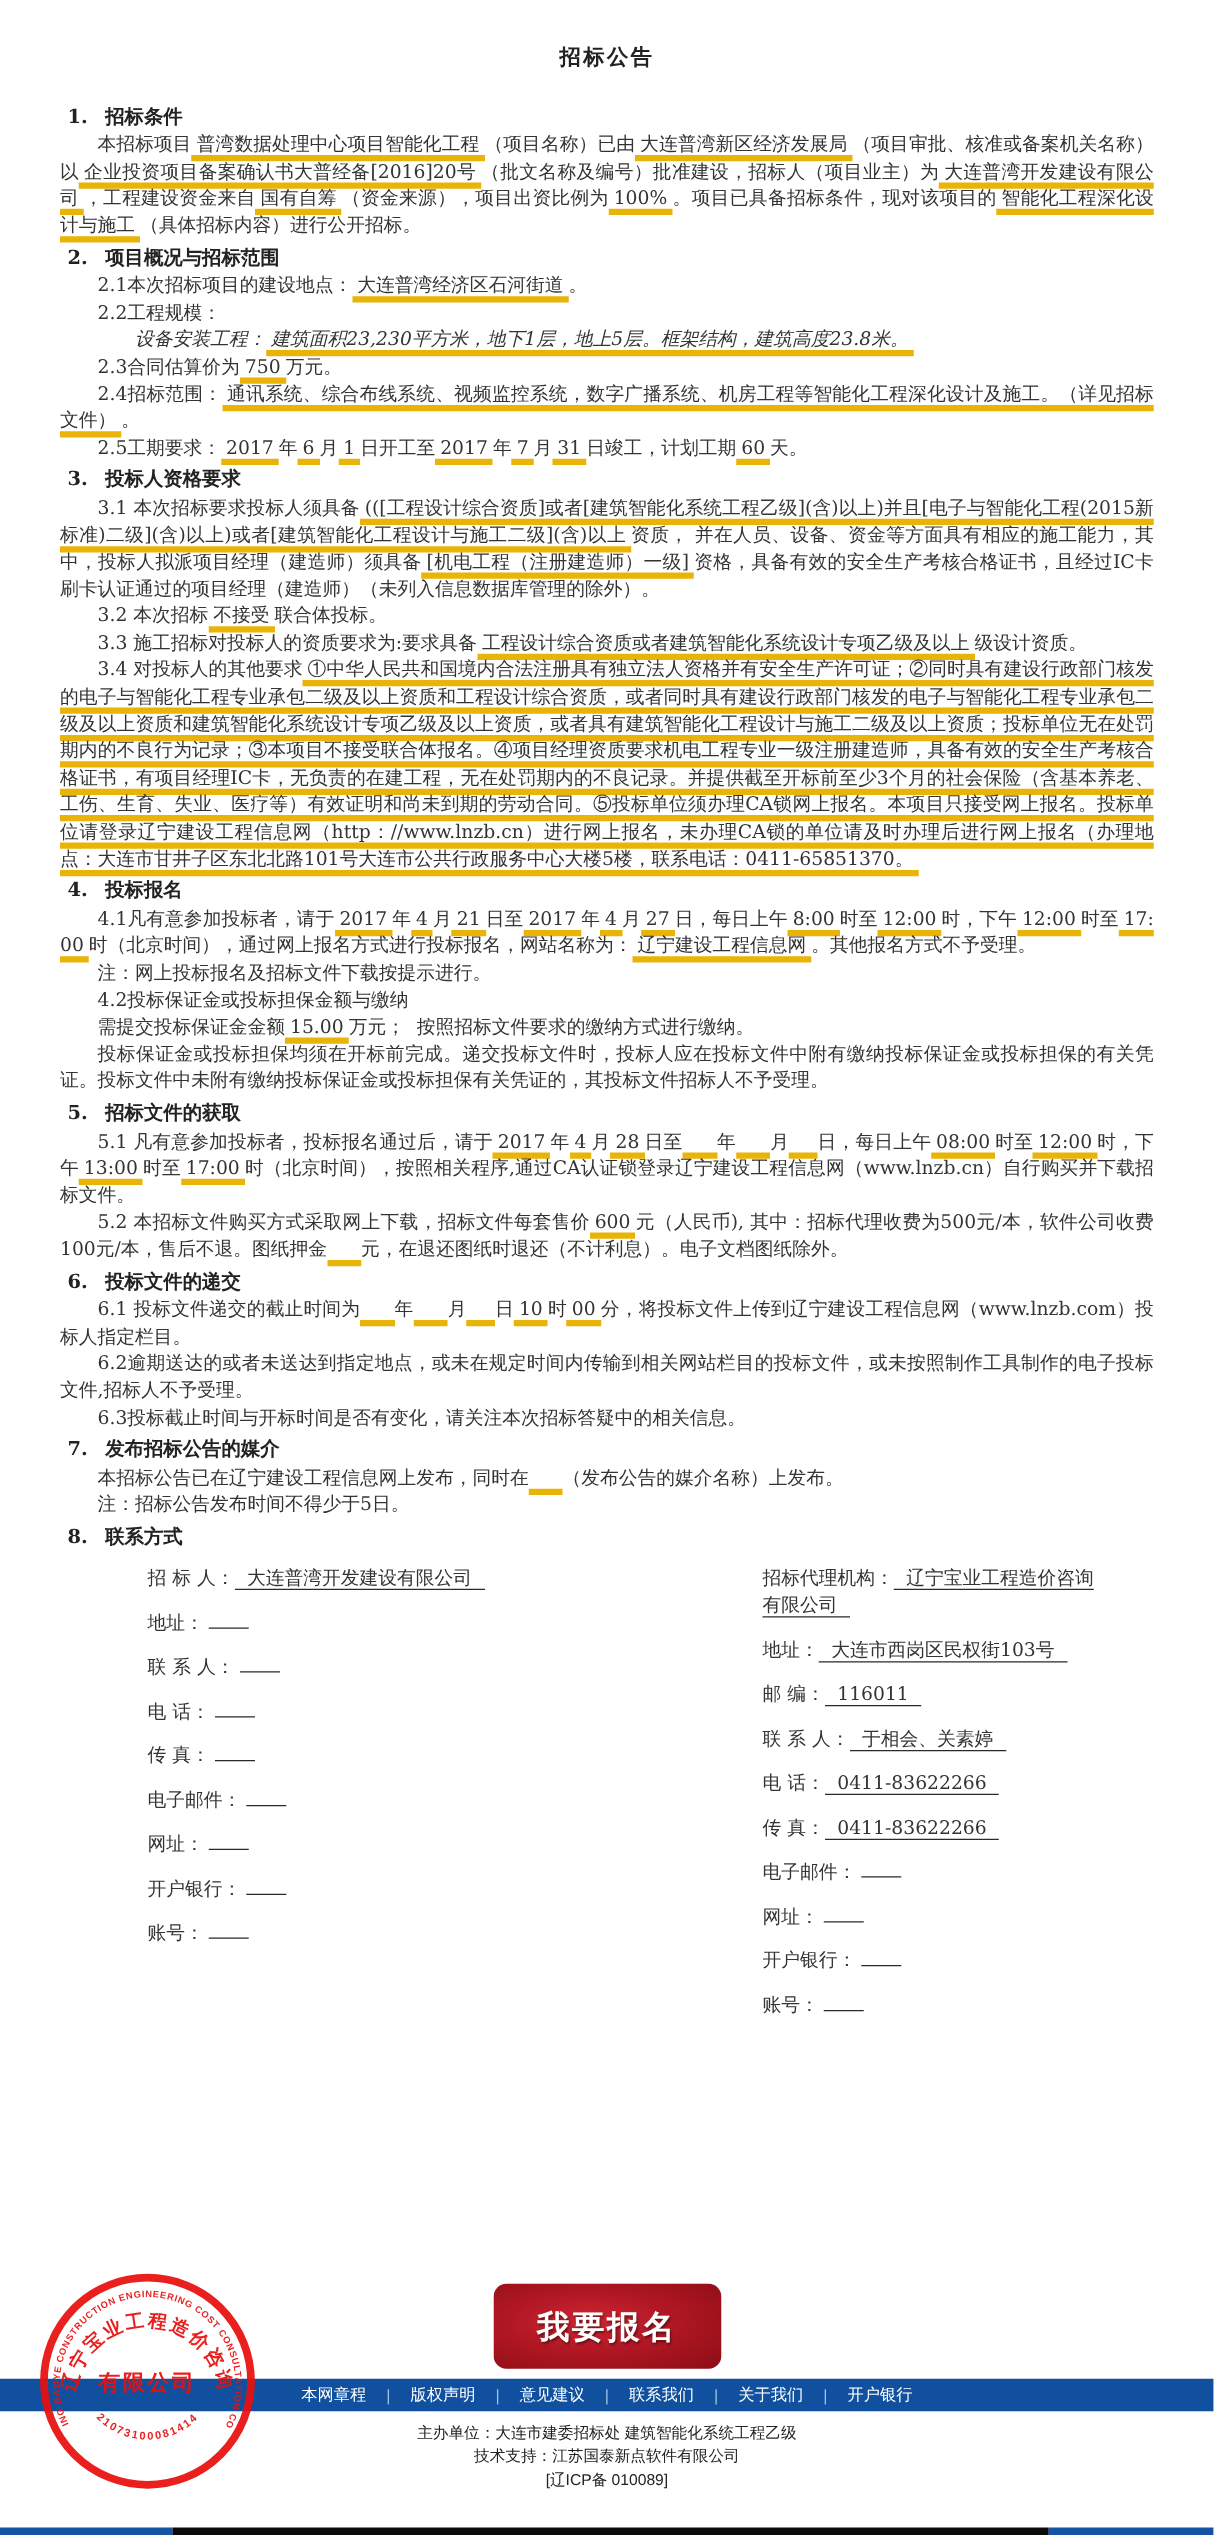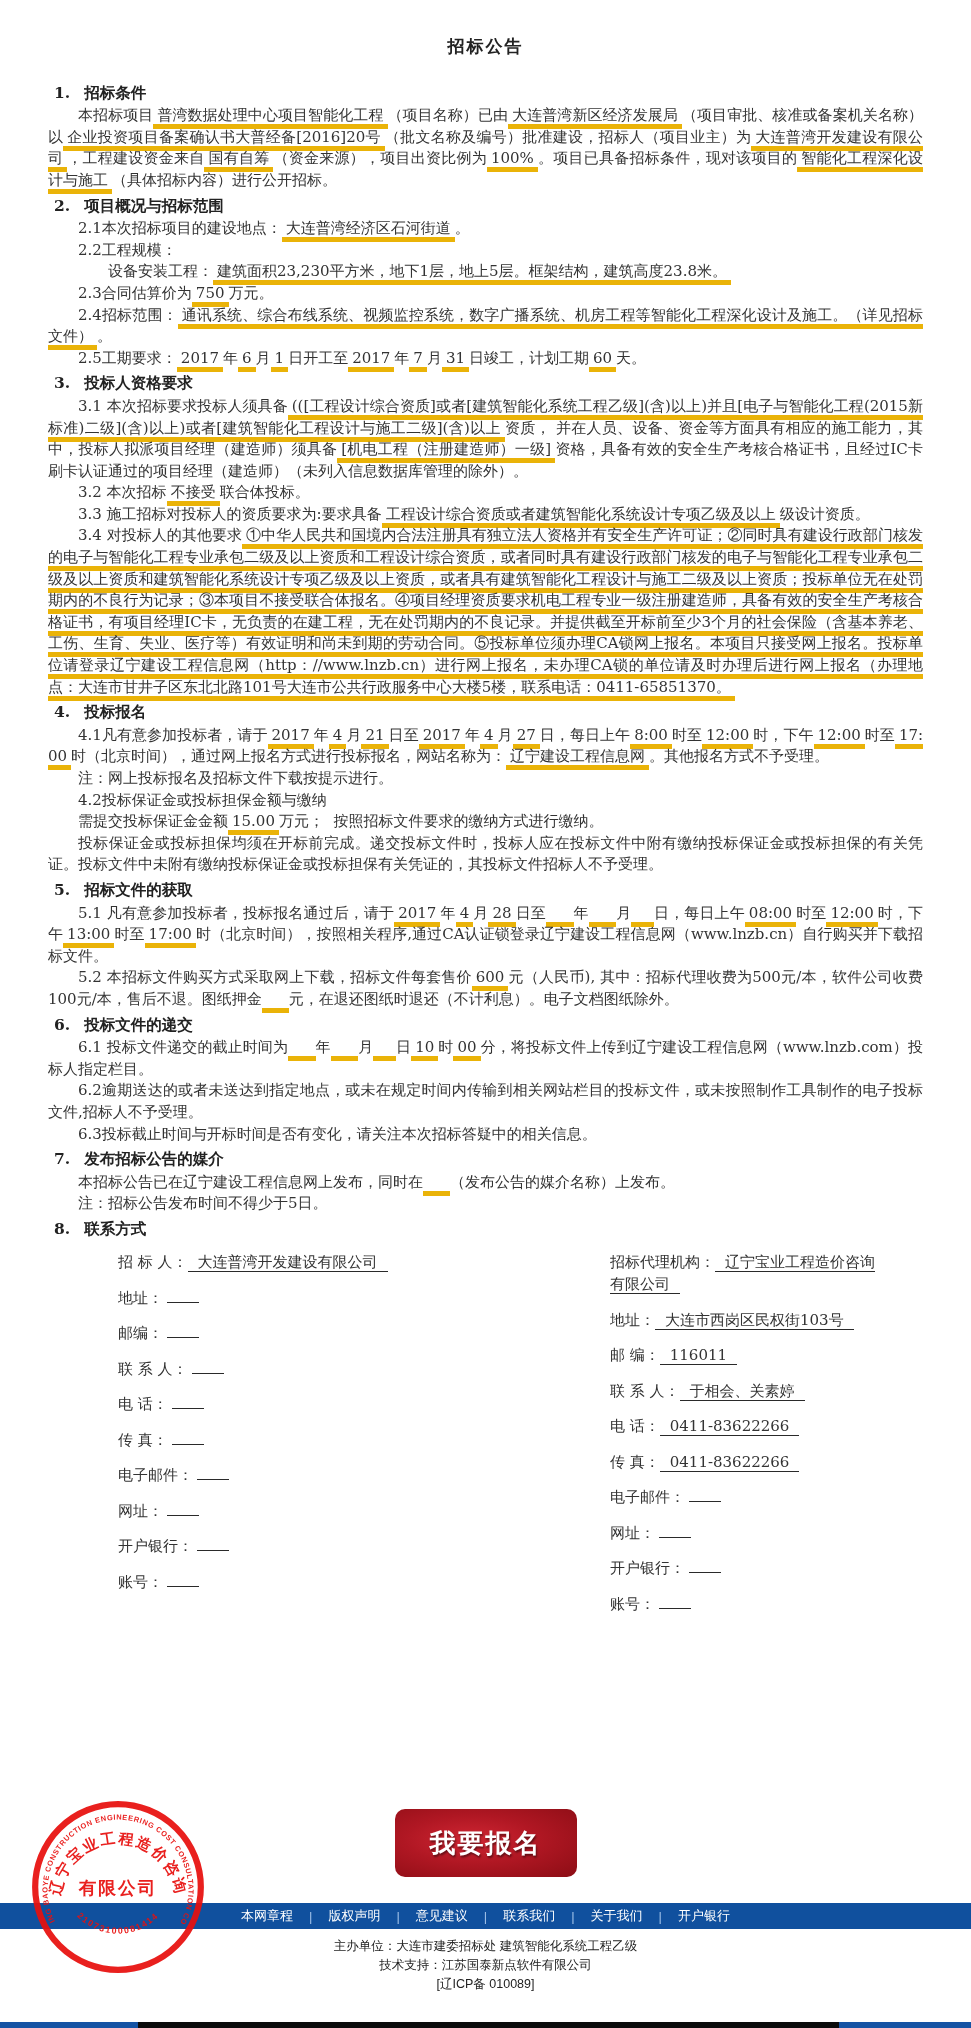--- a/index.html
+++ b/index.html
@@ -34,21 +34,21 @@
     margin:3px 0 2px 6px;
     font-size:15.5px;
   }
   .sec-head .num{margin-right:14px;}
   .para{
     margin:0;
     text-align:justify;
     word-break:break-all;
   }
   .indent-2{text-indent:2em;}
-  .indent-4{text-indent:4em;}
+  .indent-4{text-indent:4em;font-style:italic;}
   .seg{white-space:pre-wrap;}
   .seg.u{
     border-bottom:5px solid #eab308;
     padding:0 4px;
   }
   
   .contact-grid{
     display:flex;
     padding:10px 40px 0 70px;
     font-size:15px;
@@ -63,21 +63,21 @@
     padding:0 10px;
   }
   .contact-blank{
     display:inline-block;width:32px;height:14px;
     border-bottom:1px solid #2a2a2a;margin-left:4px;
   }
   
   .tail{margin-top:auto;position:relative;}
   .apply-row{
     text-align:center;
-    padding:6px 0 26px 0;
+    padding:6px 0 8px 0;
   }
   .apply-button{
     width:182px;height:68px;
     border:none;cursor:pointer;
     border-radius:10px;
     background:radial-gradient(ellipse at 42% 45%, #d0222f 0%, #b5ololder 0%);
     background:radial-gradient(ellipse at 42% 45%, #cf2633 0%, #b01723 45%, #8c0d15 100%);
     color:#fff;
     font-size:26px;
     font-weight:bold;
@@ -161,21 +161,20 @@
         <p class="para indent-2"><span class="seg">6.3投标截止时间与开标时间是否有变化，请关注本次招标答疑中的相关信息。</span></p>
         <div class="sec-head"><span class="num">7.</span><span>发布招标公告的媒介</span></div>
         <p class="para indent-2"><span class="seg">本招标公告已在辽宁建设工程信息网上发布，同时在</span><span class="seg u">&nbsp;&nbsp;&nbsp;&nbsp;</span><span class="seg">（发布公告的媒介名称）上发布。</span></p>
         <p class="para indent-2"><span class="seg">注：招标公告发布时间不得少于5日。</span></p>
         <div class="sec-head"><span class="num">8.</span><span>联系方式</span></div>
       </div>
     <div class="contact-grid" id="contact-grid">
         <div class="contact-col left">
           <div class="contact-row"><span class="contact-label">招 标 人：</span><span class="contact-value">大连普湾开发建设有限公司</span></div>
           <div class="contact-row"><span class="contact-label">地址：</span><span class="contact-blank"></span></div>
-          <div class="contact-row"><span class="contact-label">邮编：</span><span class="contact-blank"></span></div>
           <div class="contact-row"><span class="contact-label">联 系 人：</span><span class="contact-blank"></span></div>
           <div class="contact-row"><span class="contact-label">电 话：</span><span class="contact-blank"></span></div>
           <div class="contact-row"><span class="contact-label">传 真：</span><span class="contact-blank"></span></div>
           <div class="contact-row"><span class="contact-label">电子邮件：</span><span class="contact-blank"></span></div>
           <div class="contact-row"><span class="contact-label">网址：</span><span class="contact-blank"></span></div>
           <div class="contact-row"><span class="contact-label">开户银行：</span><span class="contact-blank"></span></div>
           <div class="contact-row"><span class="contact-label">账号：</span><span class="contact-blank"></span></div>
         </div>
         <div class="contact-col right">
           <div class="contact-row"><span class="contact-label">招标代理机构：</span><span class="contact-value">辽宁宝业工程造价咨询有限公司</span></div>

